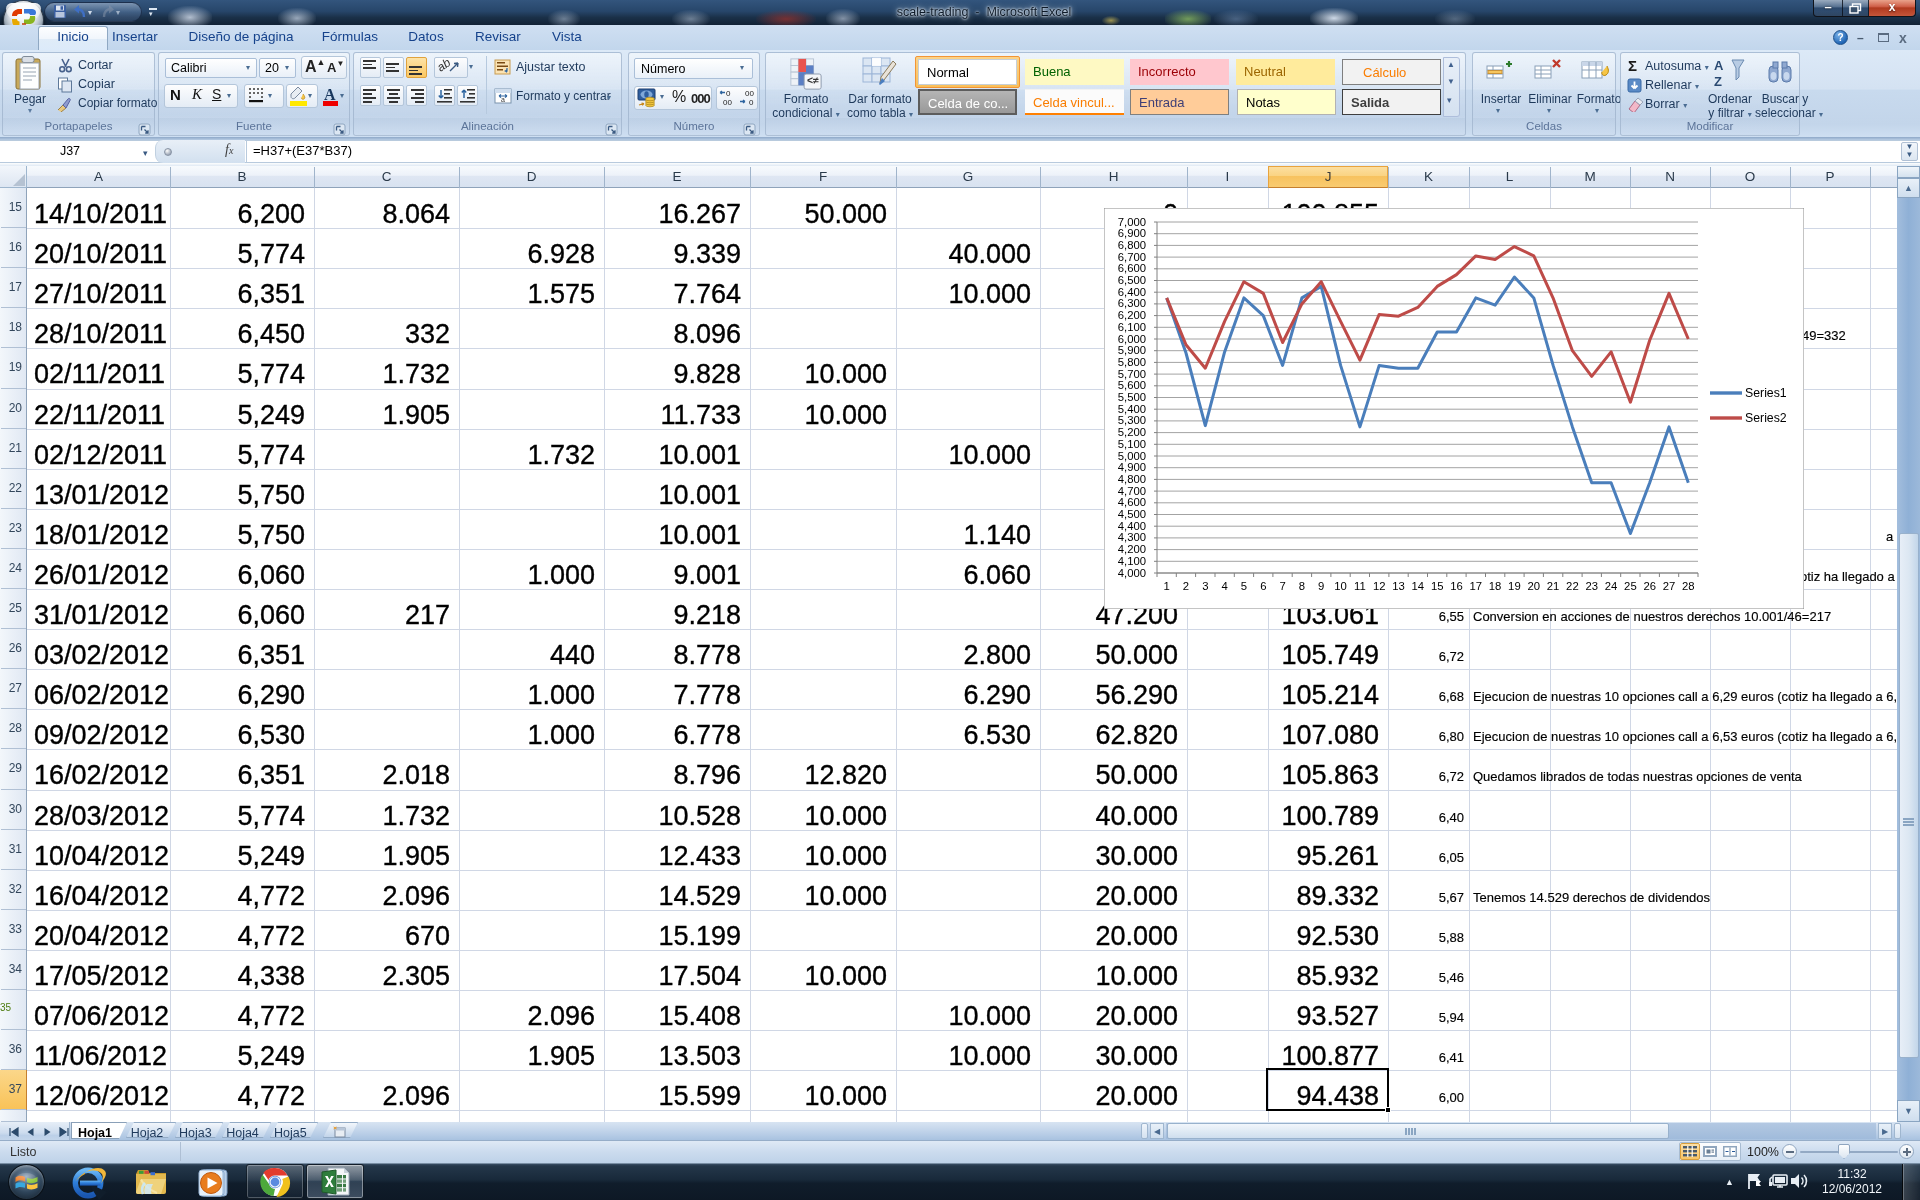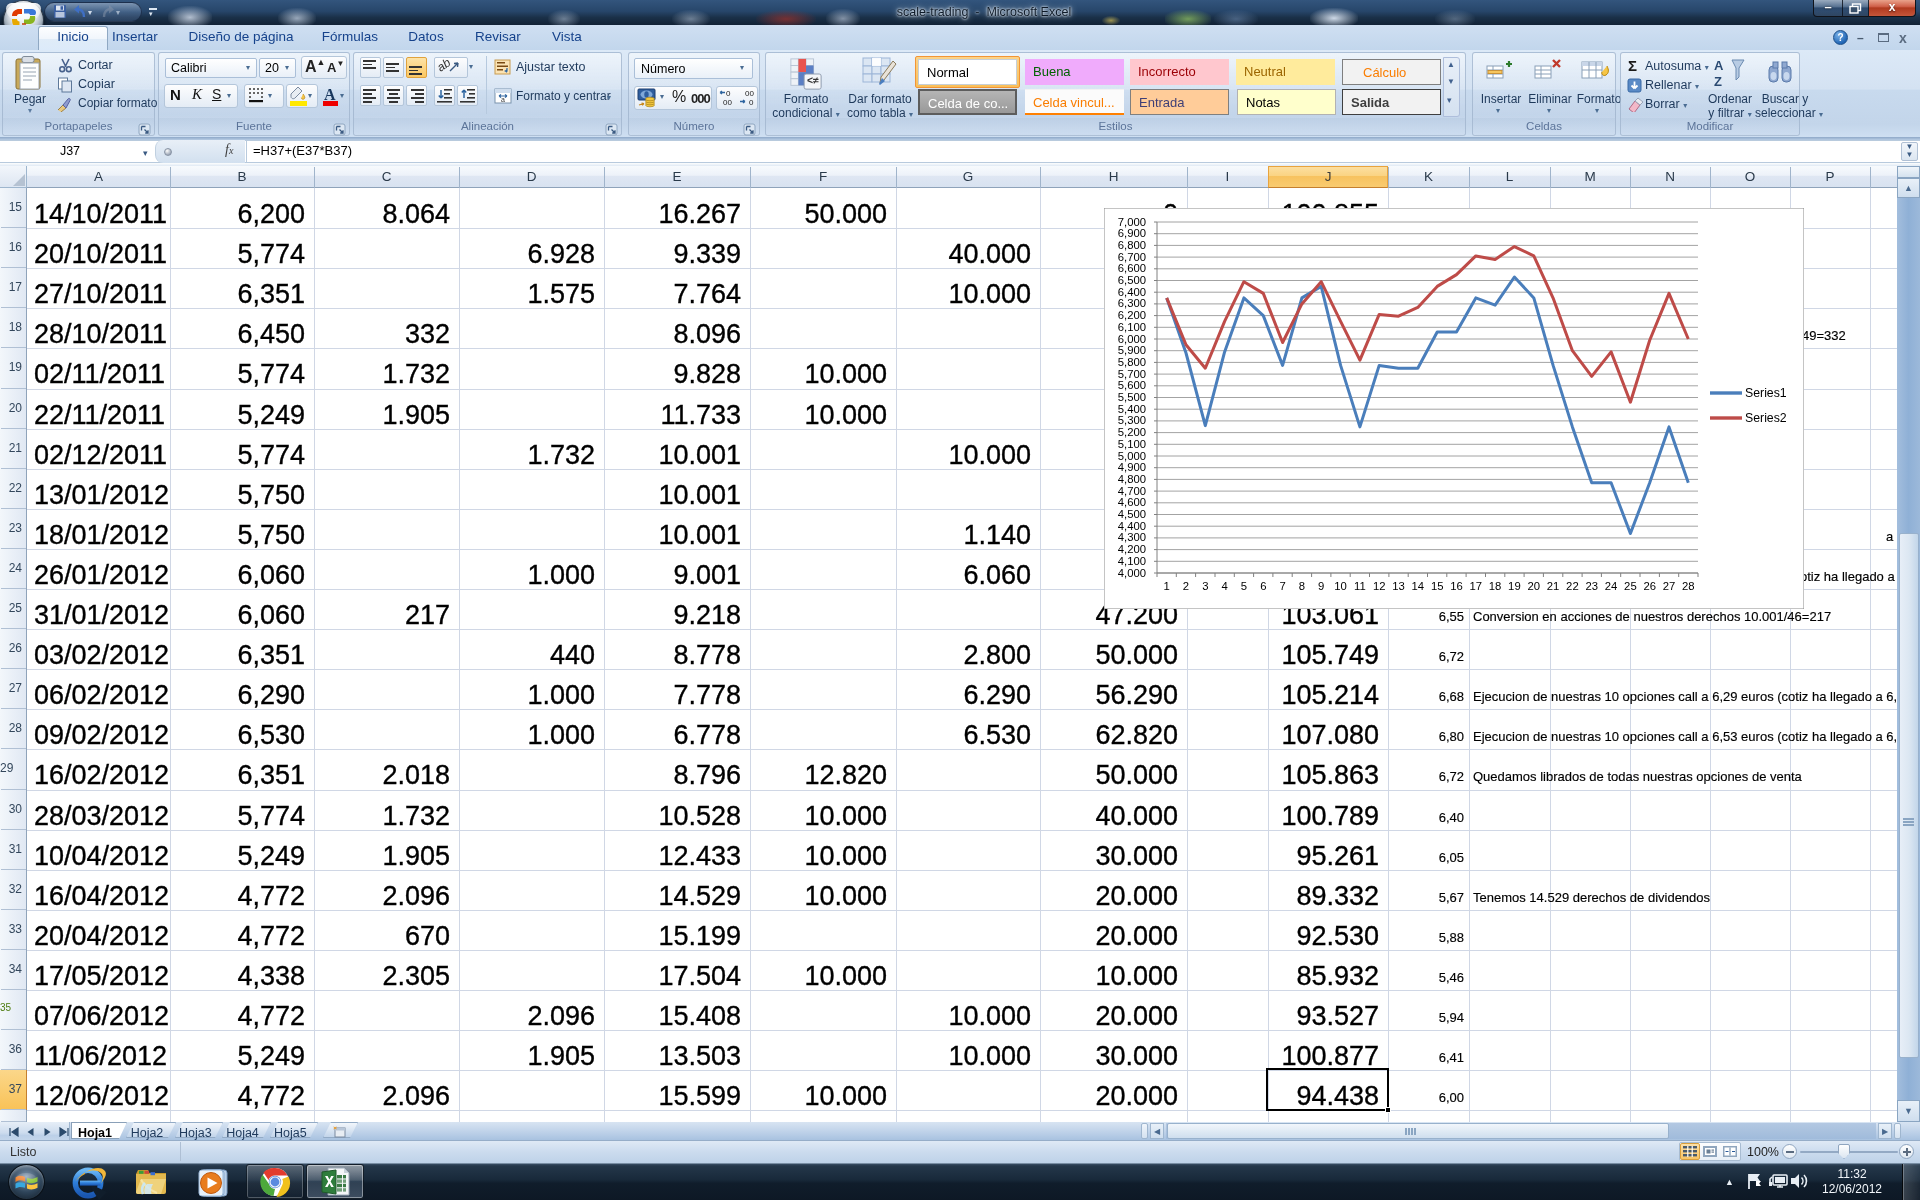--- a/index.html
+++ b/index.html
@@ -280,21 +280,20 @@
       <text x="5" y="17" font-size="8" fill="#222" font-family="'Liberation Sans'">00</text>
       <path d="M7 4.5 H2 M2 4.5 l2-1.6 M2 4.5 l2 1.6" stroke="#2e65a0" stroke-width="1.3" fill="none"></path>
     </svg>
 <svg class="a" style="left:738px;top:88px" width="19" height="19" viewBox="0 0 19 19">
       <text x="7" y="8" font-size="8" fill="#222" font-family="'Liberation Sans'">00</text>
       <text x="11" y="17" font-size="8" fill="#222" font-family="'Liberation Sans'">0</text>
       <path d="M2 13.5 H7 M7 13.5 l-2-1.6 M7 13.5 l-2 1.6" stroke="#2e65a0" stroke-width="1.3" fill="none"></path>
     </svg>
 <div class="a" style="left:765px;top:52px;width:701px;height:84px;border:1px solid rgba(160,180,205,.8);border-radius:3px;background:linear-gradient(rgba(255,255,255,.5),rgba(255,255,255,.15) 40%,rgba(190,208,230,.25) 75%,rgba(215,230,246,.6))"></div>
     <div class="a" style="left:766px;top:118px;width:699px;height:17px;background:linear-gradient(rgba(175,195,220,.35),rgba(200,216,236,.6));border-radius:0 0 3px 3px"></div>
-    <div class="a" style="left:765px;top:120px;width:701px;height:14px;color:#5c7499;font-size:11.5px;text-align:center">Estilos</div>
 <svg class="a" style="left:789px;top:56px" width="34" height="36" viewBox="0 0 36 36">
 <g stroke="#b8c4d4" fill="#eef2f7">
         <rect x="2" y="2" width="8" height="7"></rect>
         <rect x="10" y="2" width="8" height="7"></rect>
         <rect x="18" y="2" width="8" height="7"></rect>
         <rect x="2" y="9" width="8" height="7"></rect>
         <rect x="10" y="9" width="8" height="7"></rect>
         <rect x="18" y="9" width="8" height="7"></rect>
         <rect x="2" y="16" width="8" height="7"></rect>
         <rect x="10" y="16" width="8" height="7"></rect>
@@ -326,21 +325,21 @@
 <g fill="#fff">
         <rect x="10" y="2" width="9" height="8" opacity=".9"></rect>
       </g>
 <path d="M34 8 L22 24 l-4 3 1-6 12-16z" fill="#e8e2d8" stroke="#8a7a5a"></path>
 <path d="M20 22 l3 3 -5 4 -1-1z" fill="#4a7ec0"></path>
 </svg>
 <div class="a" style="left:836px;top:92px;width:88px;height:14px;color:#1e395b;font-size:12px;text-align:center">Dar formato</div>
 <div class="a" style="left:836px;top:106px;width:88px;height:14px;color:#1e395b;font-size:12px;text-align:center">como tabla&nbsp;<span style="font-size:8px;color:#4a6c92">▾</span></div>
 <div class="a" style="left:915px;top:56px;width:105px;height:32px;background:linear-gradient(#fbd389,#f9bf59);border:1px solid #f29536;border-radius:2px"></div>
     <div class="a" style="left:918px;top:59px;width:99px;height:26px;background:#fff;color:#000;font-size:13px;line-height:25px;padding-left:8px;border:1px solid #c6cfd8;">Normal</div>
-    <div class="a" style="left:1025px;top:59px;width:99px;height:26px;background:#f0abfc;color:#006100;font-size:13px;line-height:25px;padding-left:8px;">Buena</div>
+    <div class="a" style="left:1025px;top:59px;width:99px;height:26px;background:#fef9c3;color:#006100;font-size:13px;line-height:25px;padding-left:8px;">Buena</div>
     <div class="a" style="left:1130px;top:59px;width:99px;height:26px;background:#ffc7ce;color:#9c0006;font-size:13px;line-height:25px;padding-left:8px;">Incorrecto</div>
     <div class="a" style="left:1236px;top:59px;width:99px;height:26px;background:#ffeb9c;color:#9c6500;font-size:13px;line-height:25px;padding-left:8px;">Neutral</div>
     <div class="a" style="left:1342px;top:59px;width:99px;height:26px;background:#f2f2f2;color:#fa7d00;font-size:13px;line-height:25px;padding-left:20px;border:1px solid #7f7f7f;">Cálculo</div>
     <div class="a" style="left:918px;top:89px;width:99px;height:26px;background:linear-gradient(#b5b5b5,#999);color:#fff;font-size:13px;line-height:25px;padding-left:8px;border:2px solid #5d5d5d;">Celda de co...</div>
     <div class="a" style="left:1025px;top:89px;width:99px;height:26px;background:#fbfbfb;color:#fa7d00;font-size:13px;line-height:25px;padding-left:8px;border-bottom:2.5px solid #ff8001;border-top:1px solid #f2f2f2;">Celda vincul...</div>
     <div class="a" style="left:1130px;top:89px;width:99px;height:26px;background:#ffcc99;color:#3f3f76;font-size:13px;line-height:25px;padding-left:8px;border:1px solid #7f7f7f;">Entrada</div>
     <div class="a" style="left:1237px;top:89px;width:99px;height:26px;background:#ffffcc;color:#000;font-size:13px;line-height:25px;padding-left:8px;border:1px solid #b2b2b2;">Notas</div>
     <div class="a" style="left:1342px;top:89px;width:99px;height:26px;background:#f2f2f2;color:#3f3f3f;font-size:13px;line-height:25px;padding-left:8px;font-weight:bold;border:1px solid #3f3f3f;">Salida</div>
 <div class="a" style="left:1443px;top:57px;width:17px;height:60px;background:linear-gradient(#e8eff8,#d4e1f0);border:1px solid #aebedb;border-radius:0 3px 3px 0"></div>
 <div class="a" style="left:1447px;top:60px;color:#41618e;font-size:8px">▲</div>
@@ -479,21 +478,21 @@
     <div class="a" style="left:0;top:561.0px;width:22px;height:15px;font-size:12px;color:#33475c;text-align:right">24</div>
     <div class="a" style="left:1px;top:588.0px;width:25px;height:1px;background:#b0c0d4"></div>
     <div class="a" style="left:0;top:601.0px;width:22px;height:15px;font-size:12px;color:#33475c;text-align:right">25</div>
     <div class="a" style="left:1px;top:628.1px;width:25px;height:1px;background:#b0c0d4"></div>
     <div class="a" style="left:0;top:641.1px;width:22px;height:15px;font-size:12px;color:#33475c;text-align:right">26</div>
     <div class="a" style="left:1px;top:668.2px;width:25px;height:1px;background:#b0c0d4"></div>
     <div class="a" style="left:0;top:681.2px;width:22px;height:15px;font-size:12px;color:#33475c;text-align:right">27</div>
     <div class="a" style="left:1px;top:708.3px;width:25px;height:1px;background:#b0c0d4"></div>
     <div class="a" style="left:0;top:721.4px;width:22px;height:15px;font-size:12px;color:#33475c;text-align:right">28</div>
     <div class="a" style="left:1px;top:748.4px;width:25px;height:1px;background:#b0c0d4"></div>
-    <div class="a" style="left:0;top:761.4px;width:22px;height:15px;font-size:12px;color:#33475c;text-align:left">29</div>
+    <div class="a" style="left:0;top:761.4px;width:22px;height:15px;font-size:12px;color:#33475c;text-align:right">29</div>
     <div class="a" style="left:1px;top:788.5px;width:25px;height:1px;background:#b0c0d4"></div>
     <div class="a" style="left:0;top:801.5px;width:22px;height:15px;font-size:12px;color:#33475c;text-align:right">30</div>
     <div class="a" style="left:1px;top:828.6px;width:25px;height:1px;background:#b0c0d4"></div>
     <div class="a" style="left:0;top:841.6px;width:22px;height:15px;font-size:12px;color:#33475c;text-align:right">31</div>
     <div class="a" style="left:1px;top:868.7px;width:25px;height:1px;background:#b0c0d4"></div>
     <div class="a" style="left:0;top:881.8px;width:22px;height:15px;font-size:12px;color:#33475c;text-align:right">32</div>
     <div class="a" style="left:1px;top:908.8px;width:25px;height:1px;background:#b0c0d4"></div>
     <div class="a" style="left:0;top:921.9px;width:22px;height:15px;font-size:12px;color:#33475c;text-align:right">33</div>
     <div class="a" style="left:1px;top:948.9px;width:25px;height:1px;background:#b0c0d4"></div>
     <div class="a" style="left:0;top:961.9px;width:22px;height:15px;font-size:12px;color:#33475c;text-align:right">34</div>

